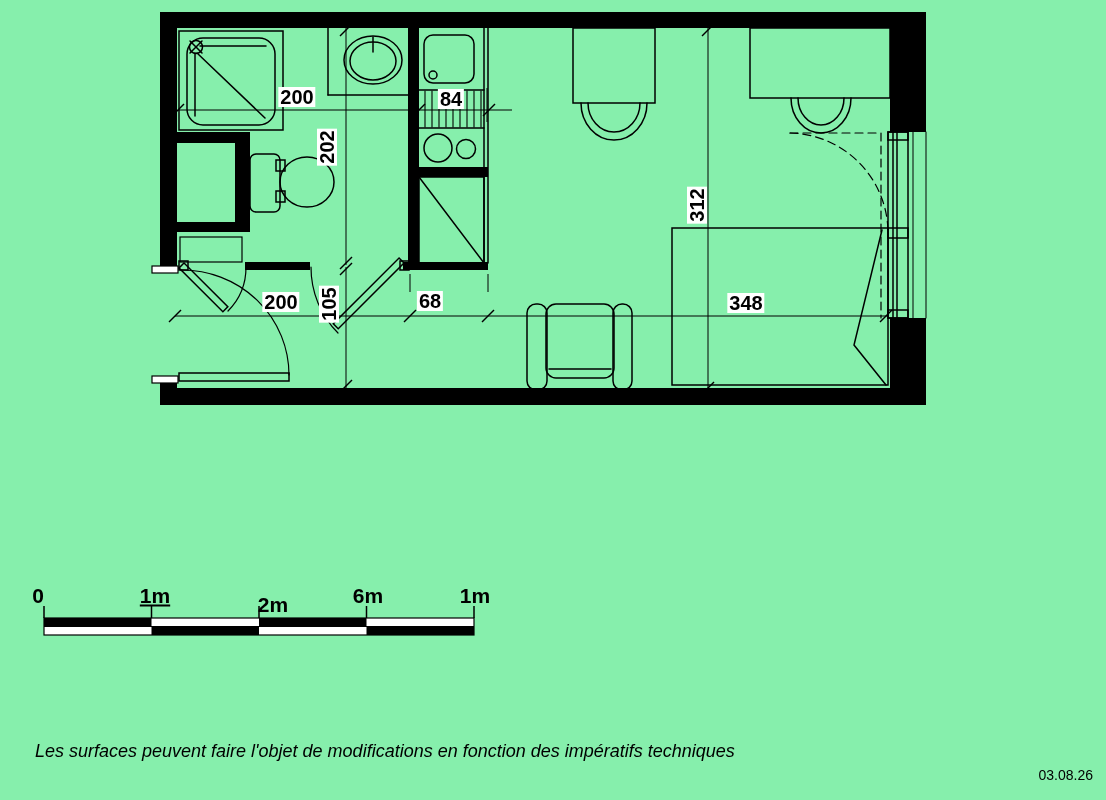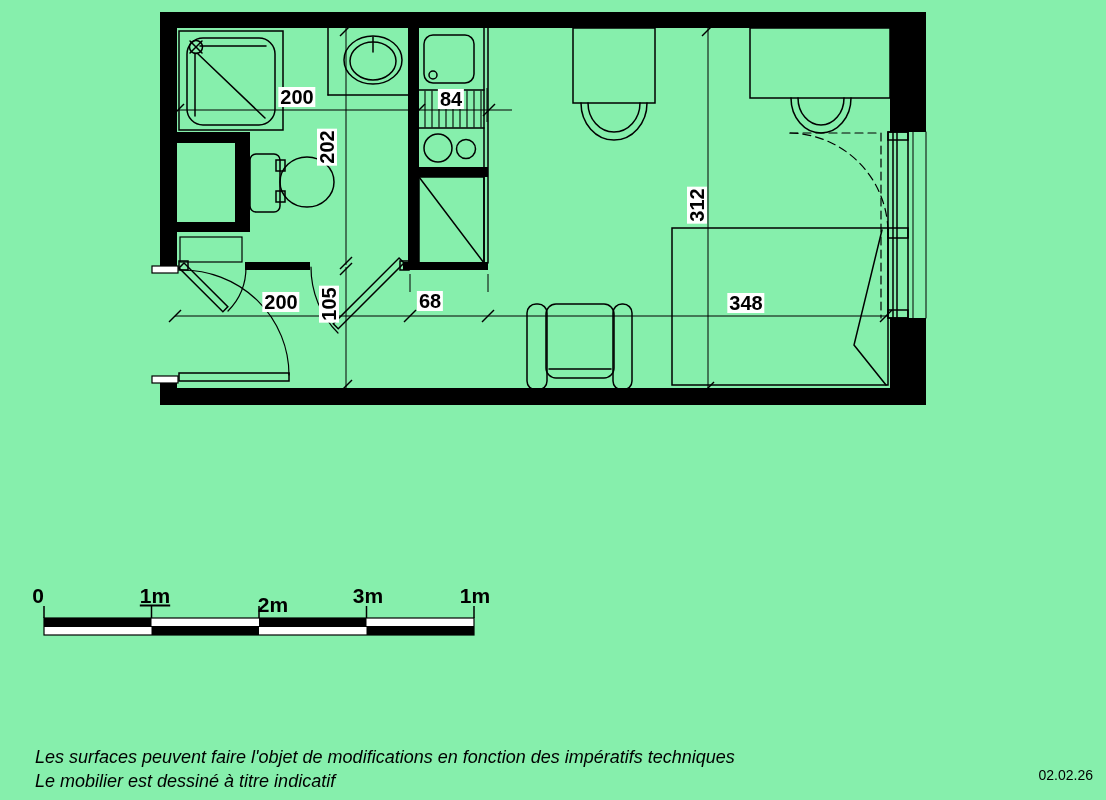--- a/index.html
+++ b/index.html
@@ -4,21 +4,21 @@
 <style>
   html,body{margin:0;padding:0;background:#fff;}
   .canvas{position:relative;width:1106px;height:800px;background:#86efac;overflow:hidden;
           font-family:"Liberation Sans",sans-serif;}
   svg{position:absolute;left:0;top:0;}
   .lbl{position:absolute;transform:translate(-50%,-50%);background:#fff;padding:0 2px;
        font:700 20px/1 "Liberation Sans",sans-serif;color:#000;white-space:nowrap;}
   .lbl.rot{transform:translate(-50%,-50%) rotate(-90deg);}
   .scale-lbl{position:absolute;transform:translate(-50%,-50%);
        font:700 21px/1 "Liberation Sans",sans-serif;color:#000;white-space:nowrap;}
-  .note{position:absolute;font:italic 400 18px/1.25 "Liberation Sans",sans-serif;color:#000;white-space:nowrap;margin-top:6px;}
+  .note{position:absolute;font:italic 400 18px/1.25 "Liberation Sans",sans-serif;color:#000;white-space:nowrap;}
   .date{position:absolute;transform:translateX(-100%);font:400 14px/1 "Liberation Sans",sans-serif;color:#000;}
 </style>
 </head>
 <body>
 
 <div class="canvas">
 
 <svg viewBox="0 0 1106 800" width="1106" height="800">
 
   <g fill="#000" stroke="none">
@@ -220,20 +220,19 @@
 <div class="lbl rot" style="left:327px;top:147px;">202</div>
 <div class="lbl rot" style="left:697px;top:205px;">312</div>
 <div class="lbl" style="left:281px;top:302px;">200</div>
 <div class="lbl rot" style="left:329px;top:304px;">105</div>
 <div class="lbl" style="left:430px;top:301px;">68</div>
 <div class="lbl" style="left:706px;top:303px;margin-left:40px;">348</div>
 
 <div class="scale-lbl" style="left:38px;top:595px;">0</div>
 <div class="scale-lbl" style="left:155px;top:595px;text-decoration:underline;">1m</div>
 <div class="scale-lbl" style="left:262px;top:604px;margin-left:11px;">2m</div>
-<div class="scale-lbl" style="left:368px;top:595px;">3m</div>
+<div class="scale-lbl" style="left:368px;top:595px;">6m</div>
 <div class="scale-lbl" style="left:475px;top:595px;">1m</div>
 
 <div class="note" style="left:35px;top:740px;">Les surfaces peuvent faire l'objet de modifications en fonction des impératifs techniques</div>
-<div class="note" style="left:35px;top:764px;">Le mobilier est dessiné à titre indicatif</div>
-<div class="date" style="left:1093px;top:768px;">02.02.26</div>
+<div class="date" style="left:1093px;top:768px;">03.08.26</div>
 
 </div>
 
 </body></html>

